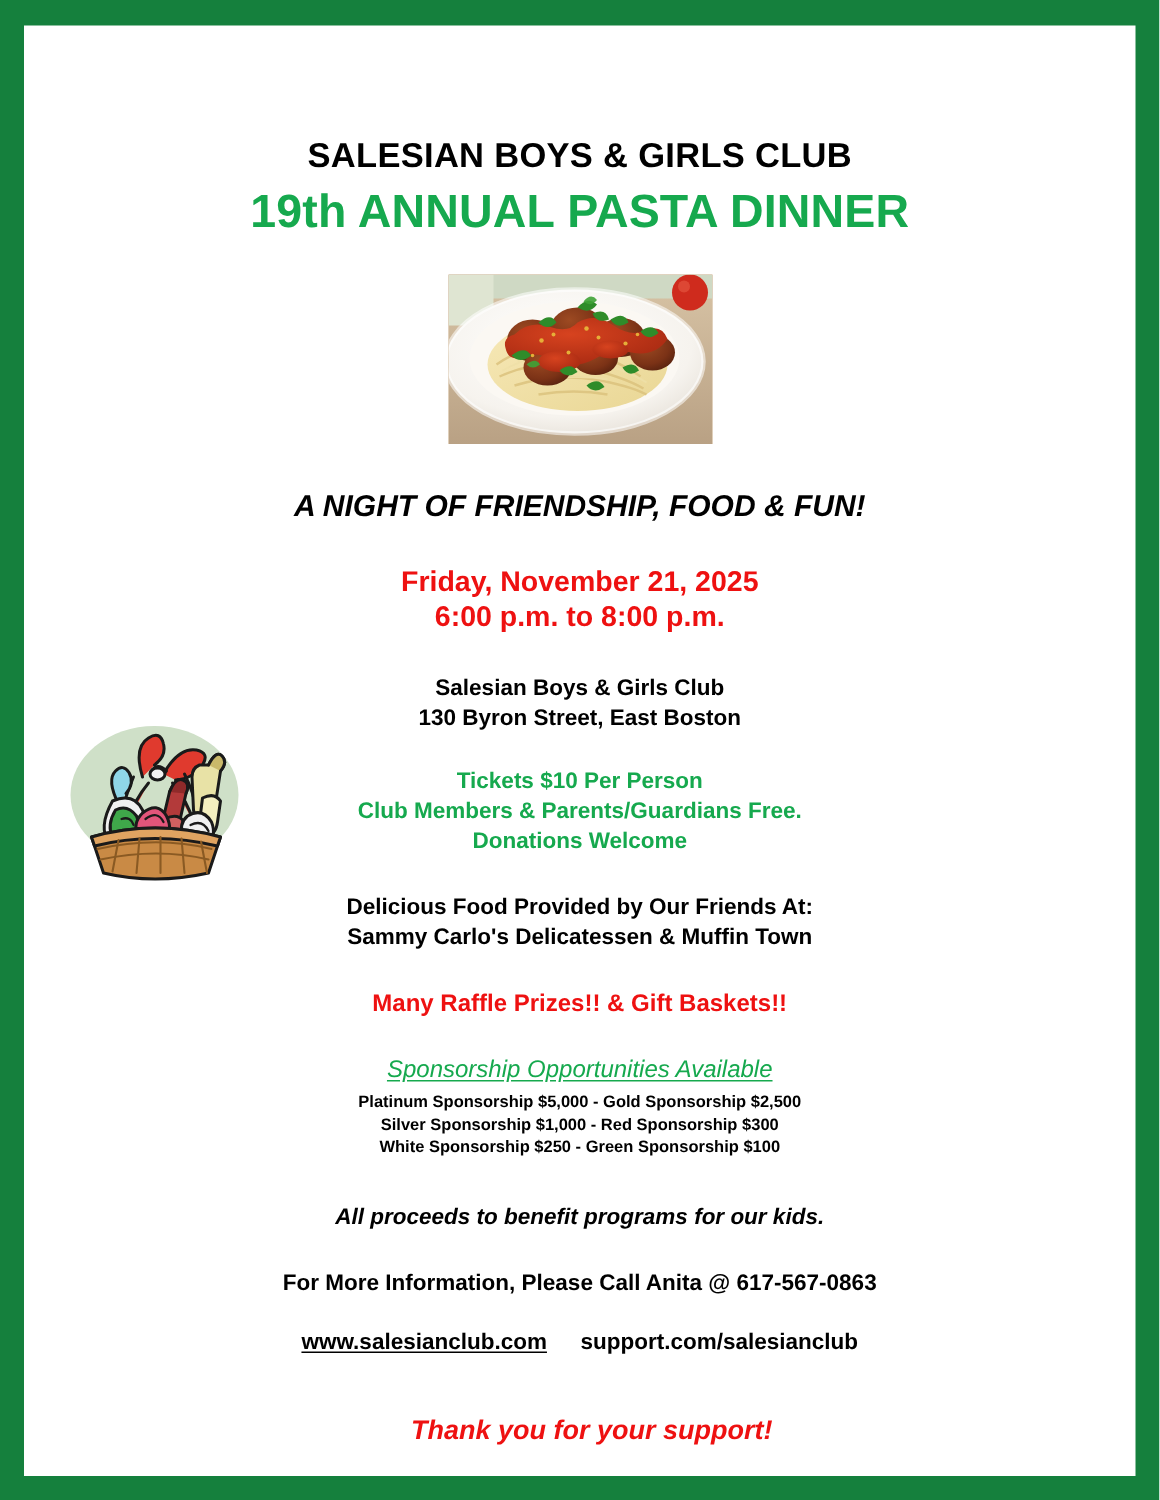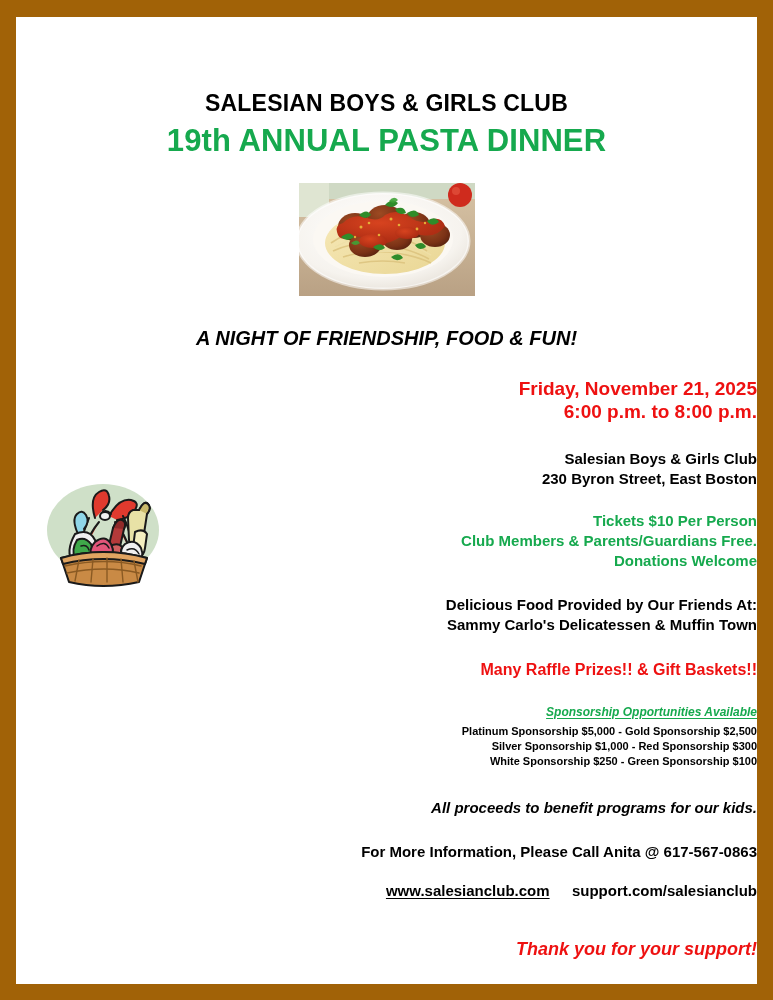--- a/index.html
+++ b/index.html
@@ -11,21 +11,21 @@
     width: 773px;
     height: 1000px;
     font-family: "Liberation Sans", sans-serif;
     overflow: hidden;
   }
   .flyer {
     position: relative;
     width: 773px;
     height: 1000px;
     box-sizing: border-box;
-    background: #a16207;
+    background: #15803d;
     padding: 17px 16px 16px 16px;
   }
   .page {
     position: relative;
     width: 100%;
     height: 100%;
     background: #ffffff;
     box-sizing: border-box;
     overflow: hidden;
   }
@@ -69,21 +69,21 @@
   .tagline {
     text-align: center;
     margin: 0;
     padding-top: 31px;
     font-size: 20px;
     font-weight: bold;
     font-style: italic;
     color: #000000;
   }
   .block {
-    text-align: right;
+    text-align: center;
     margin: 0;
   }
   .line { display: block; }
 
   .date-block {
     padding-top: 27px;
     font-size: 19px;
     font-weight: bold;
     color: #ee1111;
     line-height: 1.22;
@@ -110,22 +110,22 @@
     line-height: 1.33;
   }
   .raffle-block {
     padding-top: 26px;
     font-size: 16px;
     font-weight: bold;
     color: #ee1111;
   }
   .sponsor-heading {
     padding-top: 26px;
-    font-size: 12px;
-    font-weight: bold;
+    font-size: 16px;
+    font-weight: normal;
     font-style: italic;
     color: #16a94e;
   }
   .sponsor-heading .u {
     text-decoration: underline;
     text-underline-offset: 2px;
   }
   .sponsor-tiers {
     padding-top: 5px;
     font-size: 11px;
@@ -280,21 +280,21 @@
 
     <p class="tagline">A NIGHT OF FRIENDSHIP, FOOD &amp; FUN!</p>
 
     <p class="block date-block">
       <span class="line">Friday, November 21, 2025</span>
       <span class="line">6:00 p.m. to 8:00 p.m.</span>
     </p>
 
     <p class="block venue-block">
       <span class="line">Salesian Boys &amp; Girls Club</span>
-      <span class="line">230 Byron Street, East Boston</span>
+      <span class="line">130 Byron Street, East Boston</span>
     </p>
 
     <p class="block tickets-block">
       <span class="line">Tickets $10 Per Person</span>
       <span class="line">Club Members &amp; Parents/Guardians Free.</span>
       <span class="line">Donations Welcome</span>
     </p>
 
     <p class="block food-block">
       <span class="line">Delicious Food Provided by Our Friends At:</span>

